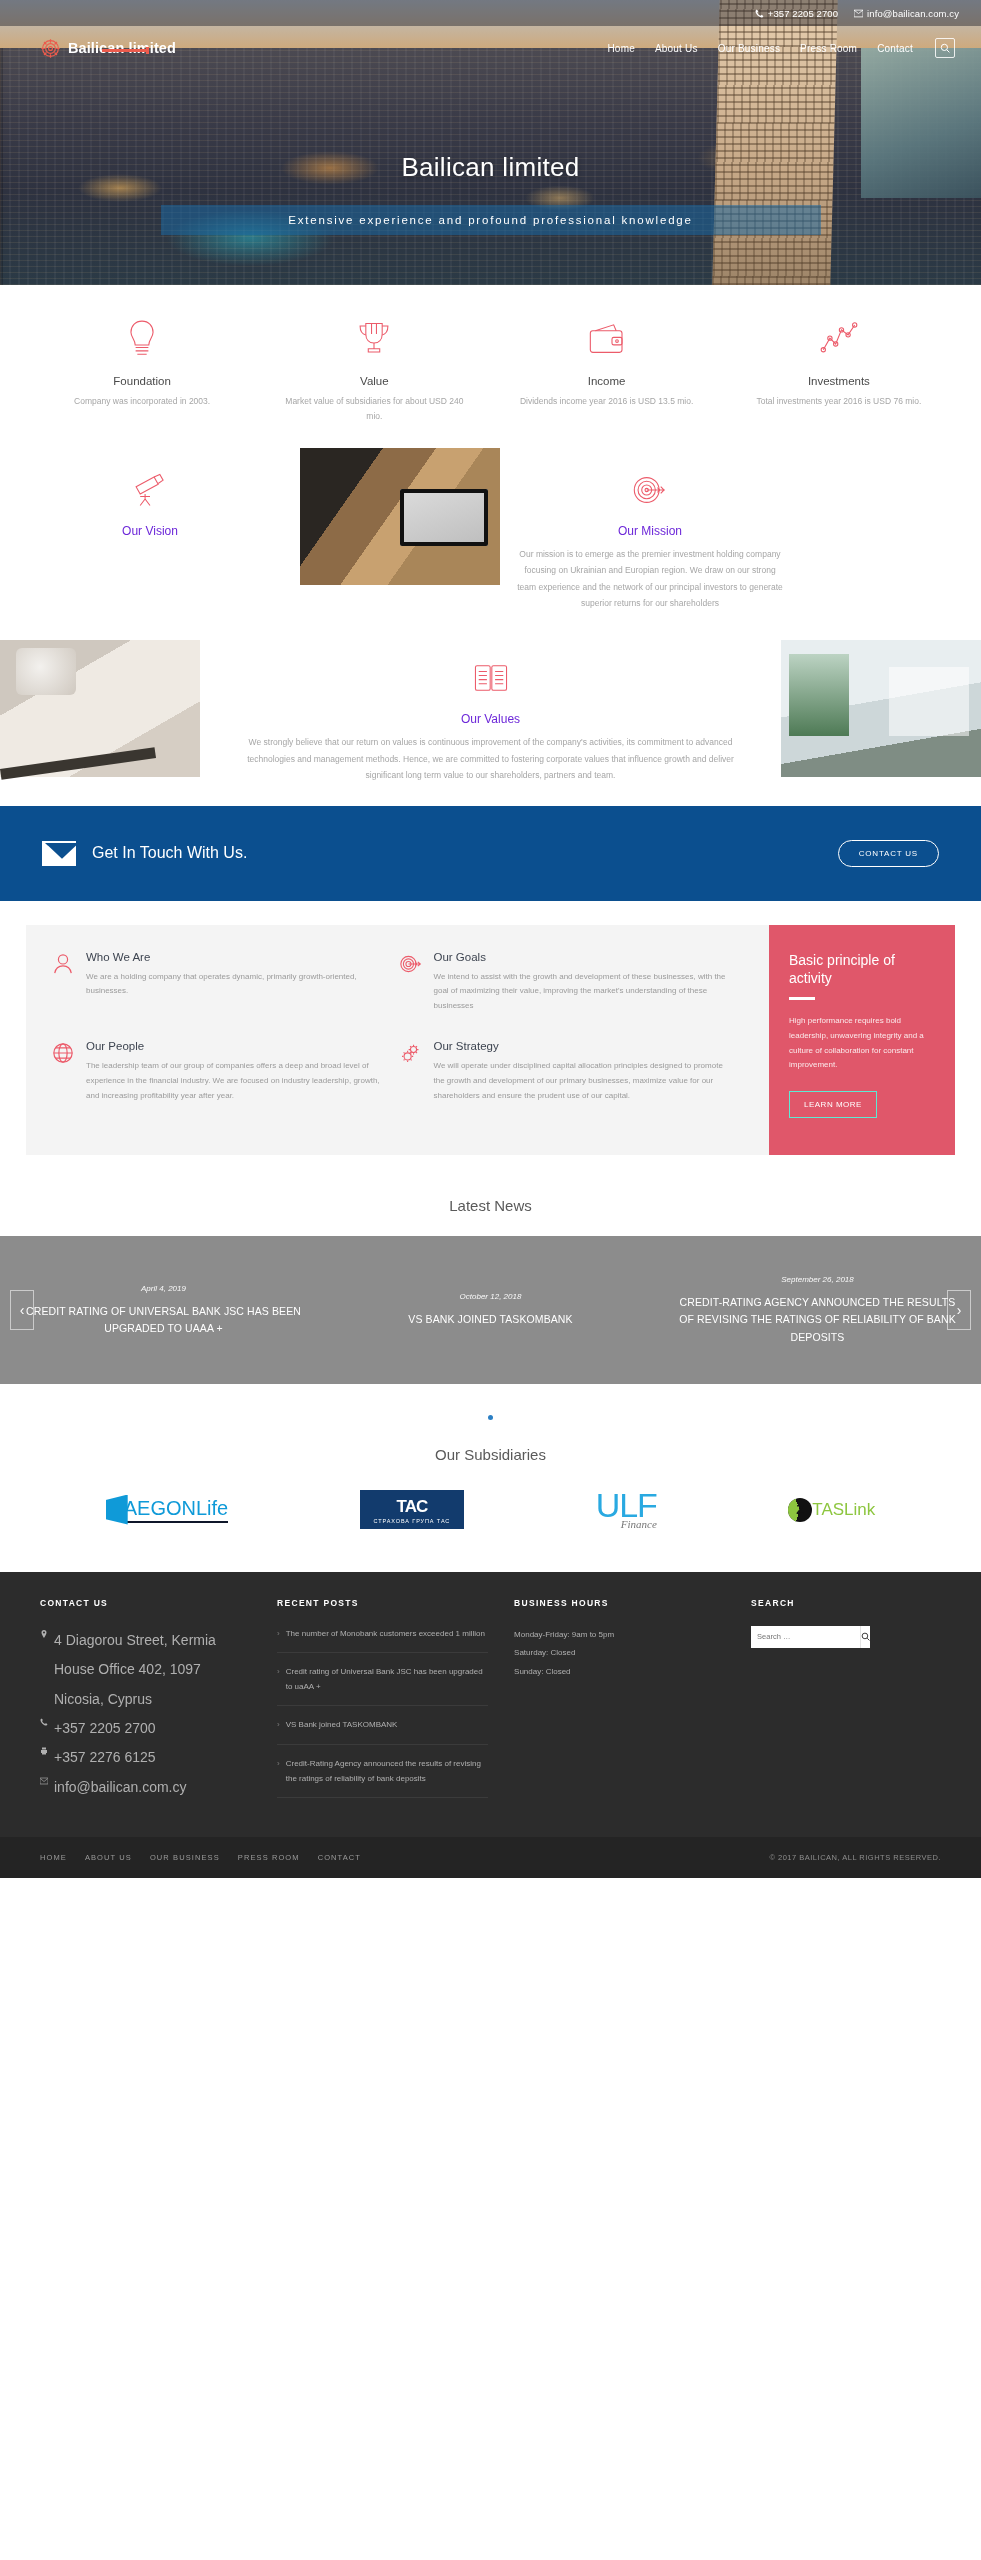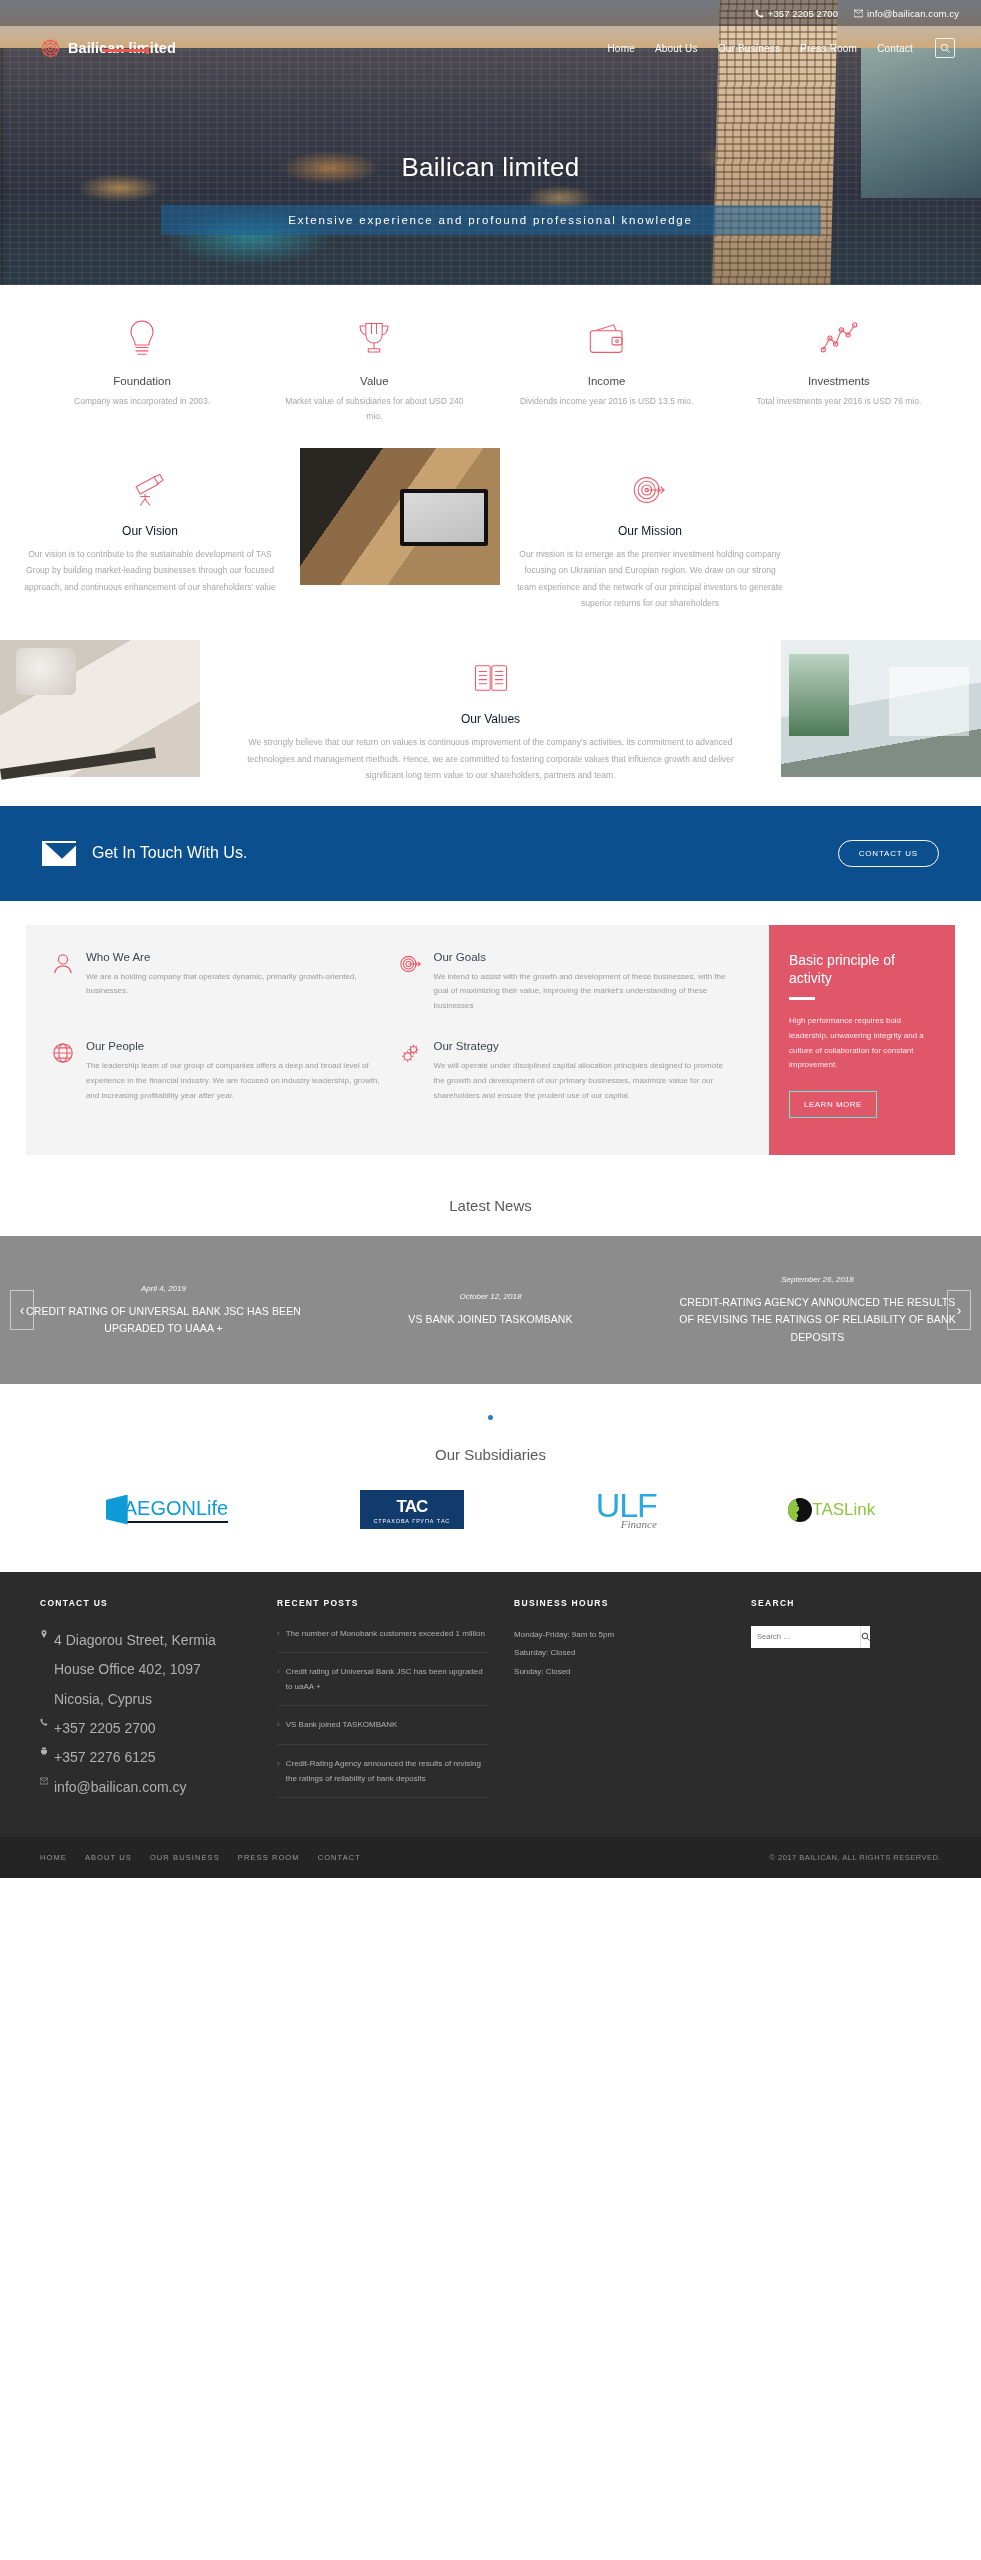--- a/index.html
+++ b/index.html
@@ -109,21 +109,21 @@
   .stat-icon svg { stroke:#ec5b6a; fill:none; stroke-width:1.3; }
   .stat-title { font-size:11.5px; color:#4a4a4a; margin-bottom:7px;}
   .stat-desc { font-size:8.5px; color:#a6a6a6; line-height:1.75; }
 
   
   .vm-row { display:flex; background:#fff; }
   .vm-col { width: 300px; padding: 22px 16px 28px; text-align:center;}
   .vm-img { width:200px; height:137px; flex:0 0 200px; }
   .vm-icon { height:40px; display:flex; align-items:center; justify-content:center; margin-bottom:14px;}
   .vm-icon svg { stroke:#ec5b6a; fill:none; stroke-width:1.3;}
-  .vm-title { font-size:12px; color:#0f172a; margin-bottom:8px;}
+  .vm-title { font-size:12px; color:#6d28d9; margin-bottom:8px;}
   .vm-text { font-size:8.5px; color:#a6a6a6; line-height:1.95;}
 
   .img-desk{
     background:
       linear-gradient(125deg,#2a2622 0 28%, #8d6b47 28% 46%, #c8a170 46% 62%, #a98659 62% 100%);
     position:relative;
   }
   .img-desk::after{
     content:""; position:absolute; left:50%; top:30%; width:44%; height:42%;
     background: linear-gradient(160deg,#dcdcdc,#bdbdbd); border-radius:2px;
@@ -373,21 +373,20 @@
   <div class="vm-row">
     <div class="vm-col">
       <div class="vm-icon">
         <svg viewBox="0 0 46 44" width="38" height="36">
             <path d="M6 18l22-12 5 9-22 12z"></path>
             <path d="M28 6l7-3 4 7-6 4"></path>
             <path d="M17 27v6M17 33l-6 8M17 33l6 8M11 30h12"></path>
           </svg>
       </div>
       <div class="vm-title">Our Vision</div>
-      <div class="vm-text">Our vision is to contribute to the sustainable development of TAS Group by building market-leading businesses through our focused approach, and continuous enhancement of our shareholders' value</div>
     </div>
     <div class="vm-img img-desk"></div>
     <div class="vm-col">
       <div class="vm-icon">
         <svg viewBox="0 0 46 40" width="38" height="34">
             <circle cx="19" cy="20" r="15"></circle>
             <circle cx="19" cy="20" r="10.5"></circle>
             <circle cx="19" cy="20" r="6"></circle>
             <circle cx="19" cy="20" r="2"></circle>
             <path d="M19 20h22M36 16l4 4-4 4M32 17l3 3-3 3"></path>

